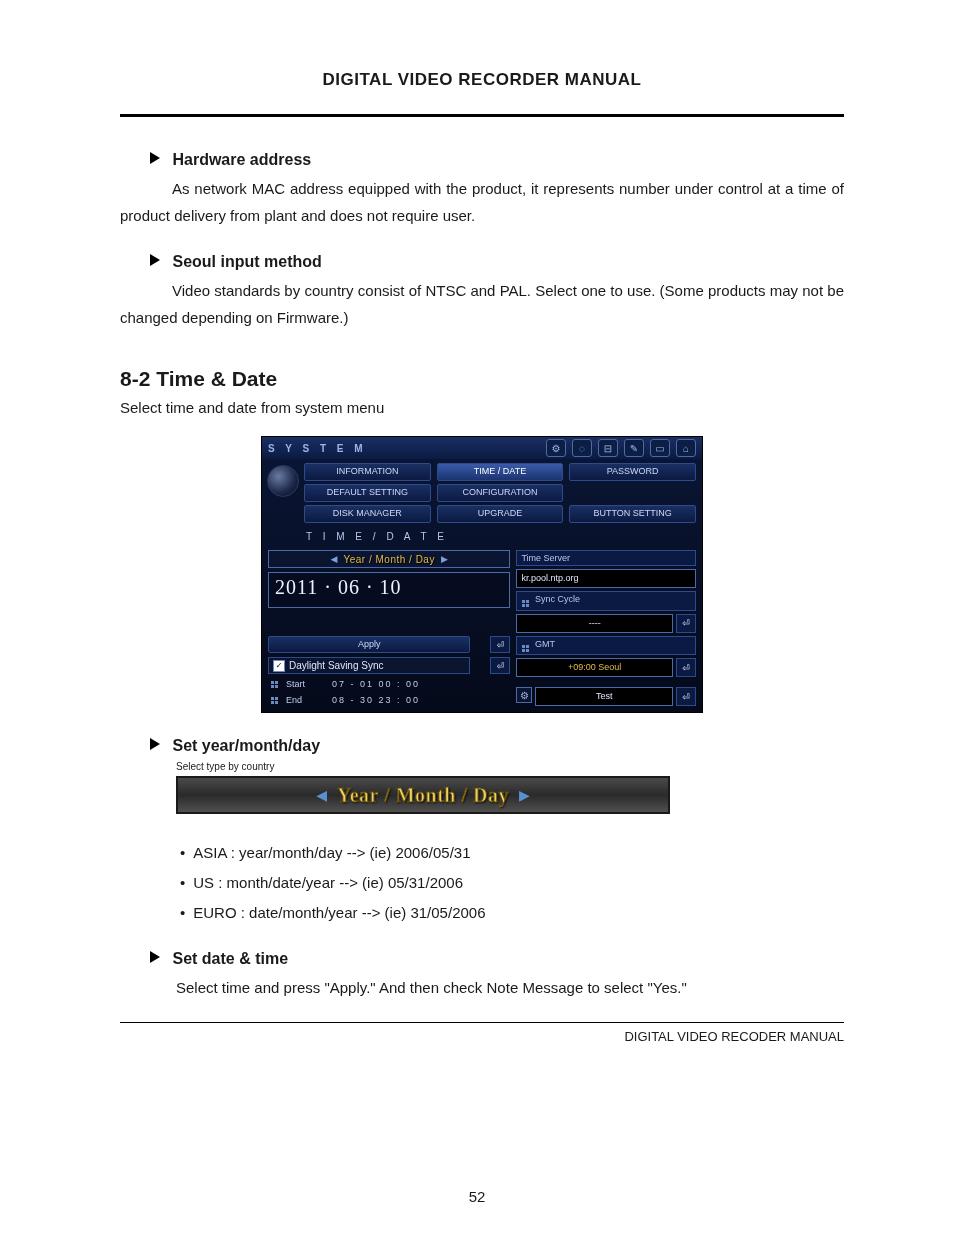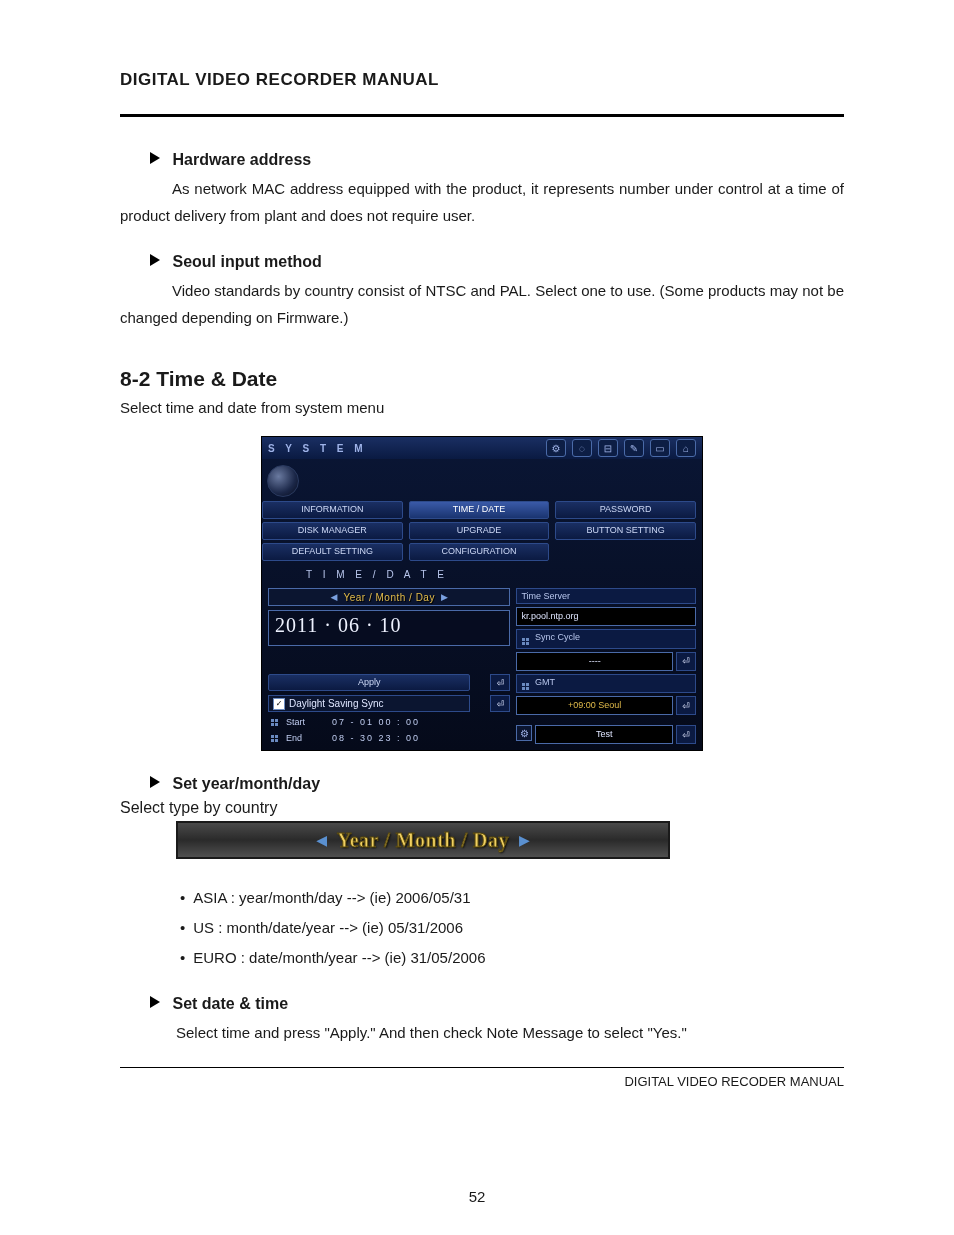--- a/index.html
+++ b/index.html
@@ -10,21 +10,21 @@
     color: #1a1a1a;
   }
   .page {
     width: 954px;
     height: 1235px;
     box-sizing: border-box;
     padding: 70px 110px 50px 120px;
     position: relative;
   }
   .doc-title {
-    text-align: left;
+    text-align: center;
     font-weight: 700;
     font-size: 17px;
     letter-spacing: 0.5px;
     padding-bottom: 24px;
     border-bottom: 3px solid #000;
     margin-bottom: 34px;
   }
   .tri-h {
     font-weight: 700;
     font-size: 16px;
@@ -93,21 +93,20 @@
     border-radius: 3px;
     background: #0d1e45;
     display: flex;
     align-items: center;
     justify-content: center;
     color: #9fb3e8;
     font-size: 10px;
   }
   .dvr-body {
     display: flex;
-    flex-direction: column;
   }
   .dvr-dial {
     width: 42px;
     display: flex;
     align-items: flex-start;
     justify-content: center;
     padding-top: 6px;
   }
   .dial {
     width: 30px; height: 30px;
@@ -397,28 +396,28 @@
       <div class="dvr-dial">
         <div class="dial"></div>
       </div>
       <div class="dvr-grid">
         <div class="dvr-row">
           <div class="dvr-btn">INFORMATION</div>
           <div class="dvr-btn sel">TIME / DATE</div>
           <div class="dvr-btn">PASSWORD</div>
         </div>
         <div class="dvr-row">
+          <div class="dvr-btn">DEFAULT SETTING</div>
+          <div class="dvr-btn">CONFIGURATION</div>
+          <div class="dvr-btn empty"></div>
+        </div>
+        <div class="dvr-row">
           <div class="dvr-btn">DISK MANAGER</div>
           <div class="dvr-btn">UPGRADE</div>
           <div class="dvr-btn">BUTTON SETTING</div>
-        </div>
-        <div class="dvr-row">
-          <div class="dvr-btn">DEFAULT SETTING</div>
-          <div class="dvr-btn">CONFIGURATION</div>
-          <div class="dvr-btn empty"></div>
         </div>
       </div>
     </div>
 
     <div class="dvr-section-label">T I M E   /   D A T E</div>
 
     <div class="dvr-main">
       <div class="dvr-left">
         <div class="ymd-bar">
           <span class="arrow-sm">◀</span>
@@ -500,21 +499,21 @@
           <div class="apply-arrow">⏎</div>
         </div>
       </div>
     </div>
   </div>
 
   <div class="tri-h">
     <span class="tri"></span>
     <span>Set year/month/day</span>
   </div>
-  <div style="font-size:16px;">Select type by country</div>
+  <div style="margin-left:56px; font-size:10px;">Select type by country</div>
 
   <div class="ymd-big">
     <span class="arr">◀</span>
     <span class="ymd-big-text">Year / Month / Day</span>
     <span class="arr">▶</span>
   </div>
 
   <ul class="bul">
     <li>ASIA   : year/month/day --&gt; (ie) 2006/05/31</li>
     <li>US      : month/date/year --&gt; (ie) 05/31/2006</li>

